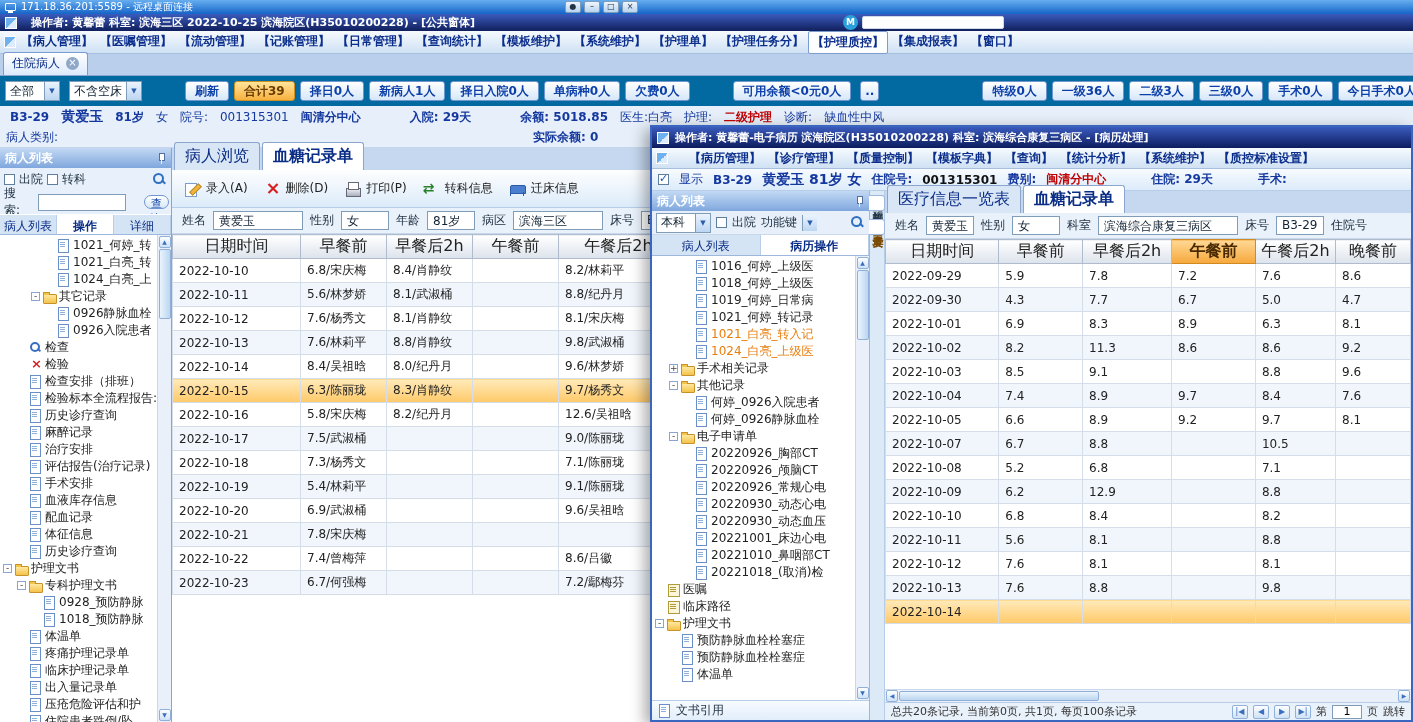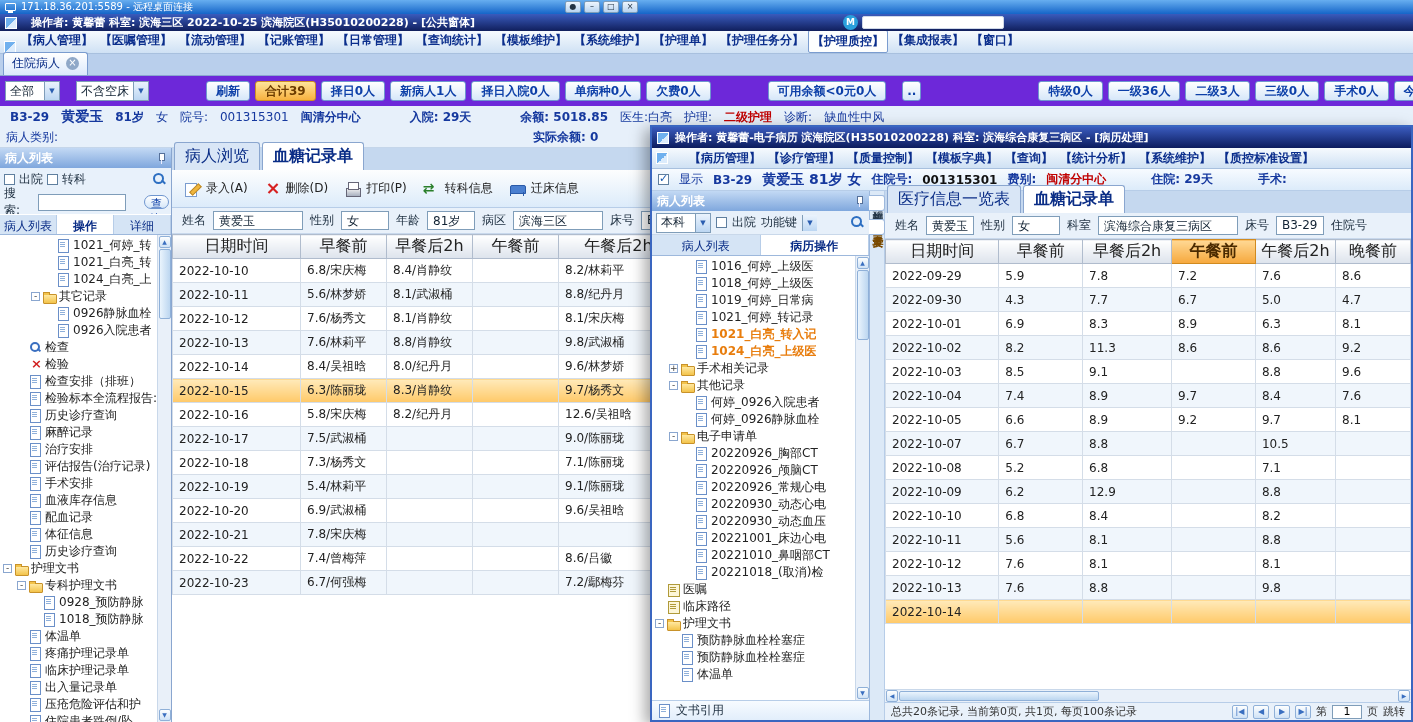--- a/index.html
+++ b/index.html
@@ -13,30 +13,30 @@
   .rdp-controls{position:absolute;left:565px;top:1px;display:flex;gap:3px}
   .rdp-btn{width:16px;height:12px;background:linear-gradient(#eef5fd,#b9d4f0);border:1px solid #7f9db9;border-radius:2px;color:#234;font-size:8px;line-height:10px;text-align:center}
 
   
   .main-window{position:absolute;left:0;top:14px;width:1413px;height:708px;display:flex;flex-direction:column;background:#e7f0fa;z-index:1}
   .titlebar{height:17px;background:linear-gradient(#3a5bbd,#101f5c);color:#fff;display:flex;align-items:center;gap:14px;padding:0 5px;font-size:11px;font-weight:bold;flex:none;position:relative}
   .app-icon{width:12px;height:12px;background:linear-gradient(135deg,#6fb0ee 55%,#dcecfc 55%);border:1px solid #fff;flex:none}
   .titlebar-right{position:absolute;left:843px;top:1px;display:flex;align-items:center;gap:4px}
   .logo-circle{width:15px;height:15px;border-radius:50%;background:#2aa0dc;color:#fff;font-size:9px;font-weight:bold;text-align:center;line-height:15px}
   .white-box{width:142px;height:13px;background:#fff;border-radius:2px;border:1px solid #cfd8e8}
-  .menubar{height:23px;background:linear-gradient(#f6fafe,#cfe1f4);border-bottom:1px solid #a8c0de;display:flex;align-items:flex-end;gap:2px;padding:0 4px;flex:none}
+  .menubar{height:23px;background:linear-gradient(#f6fafe,#cfe1f4);border-bottom:1px solid #a8c0de;display:flex;align-items:center;gap:2px;padding:0 4px;flex:none}
   .menu-items{display:flex;gap:1px}
   .menu-item{padding:2px 3px;color:#0b2e8c;font-weight:bold;font-size:12px;white-space:nowrap}
   .menu-item.active{background:#fdfefe;border:1px solid #7a9ccf;border-radius:2px}
   .doc-tabbar{height:22px;background:#b9cfec;display:flex;align-items:flex-end;padding-left:3px;border-bottom:1px solid #8aa6cf;flex:none}
   .doc-tab{background:linear-gradient(#ffffff,#dceafc);border:1px solid #7a9ccf;border-bottom:none;border-radius:3px 3px 0 0;padding:2px 8px 3px;color:#0a2d86;display:flex;gap:6px;align-items:center;font-size:12px}
   .tab-close{width:13px;height:13px;border-radius:50%;background:#8fa8c8;color:#fff;font-size:10px;line-height:12px;text-align:center}
 
   
-  .toolbar-row{height:30px;display:flex;align-items:center;gap:16px;padding:0 5px;background:#6d28d9;flex:none}
+  .toolbar-row{height:30px;display:flex;align-items:center;gap:9px;padding:0 5px;background:#0369a1;flex:none}
   .combo{display:flex;align-items:center;height:20px;background:#fff;border:1px solid #7f9db9}
   .combo-text{padding:0 4px;font-size:12px;min-width:38px;color:#123;white-space:nowrap}
   .combo-btn{width:15px;height:100%;background:linear-gradient(#eaf3fd,#bcd6f2);border-left:1px solid #7f9db9;color:#2a5db0;font-size:7px;display:flex;align-items:center;justify-content:center}
   .btn-group{display:flex;gap:5px}
   .tb-btn{height:20px;padding:1px 9px;background:linear-gradient(#ffffff,#d6e7f9);border:1px solid #6f96cf;border-radius:3px;color:#0c3fa8;font-weight:bold;font-size:12px;white-space:nowrap;font-family:inherit}
   .tb-btn.orange{background:linear-gradient(#ffe49a,#f7b13f);border-color:#cf9023;color:#6b3c00}
   .tb-btn.mini{padding:1px 4px}
   .g25{width:25px;flex:none}.g85{width:85px;flex:none}
 
   
@@ -67,21 +67,21 @@
   .mini-btn{height:14px;padding:0 6px;background:linear-gradient(#ffffff,#d6e7f9);border:1px solid #6f96cf;border-radius:8px;color:#0c3fa8;font-size:11px;font-family:Liberation Serif, serif}
   .side-tabs{height:21px;display:flex;background:#d5e4f5;border-top:1px solid #fff;border-bottom:1px solid #9db8dc;flex:none}
   .side-tab{flex:1;text-align:center;font-size:12px;color:#0a2d86;padding-top:3px;border-right:1px solid #b7cde8;white-space:nowrap;overflow:hidden}
   .side-tab.active{background:#fff;font-weight:bold}
 
   
   .tree{flex:1;position:relative;background:#fff;overflow:hidden;padding-top:2px}
   .tree-items{position:absolute;left:0;top:2px;right:14px;overflow:hidden}
   .tree-item{height:17px;display:flex;align-items:center;gap:3px;white-space:nowrap;overflow:hidden;color:#222}
   .tree-item.d0{padding-left:3px}.tree-item.d1{padding-left:17px}.tree-item.d2{padding-left:31px}.tree-item.d3{padding-left:45px}
-  .tree-item.orange .tlabel{color:#e87d0d;font-weight:bold}
+  .tree-item.orange .tlabel{color:#e87d0d;font-weight:normal}
   .tlabel{overflow:hidden;text-overflow:clip}
   .expander{width:9px;height:9px;flex:none;font-size:9px;line-height:7px;text-align:center;color: #444}
   .expander:not(:empty){border:1px solid #8aa6cf;background:#fff}
   .ticon{width:13px;height:13px;position:relative;flex:none}
   .document-icon::before{content:"";position:absolute;left:1px;top:0;width:9px;height:12px;background:#fff;border:1px solid #6a8fc8}
   .document-icon::after{content:"";position:absolute;left:3px;top:3px;width:5px;height:1px;background:#8fb0da;box-shadow:0 2px 0 #8fb0da,0 4px 0 #8fb0da}
   .folder-icon::before{content:"";position:absolute;left:0;top:4px;width:12px;height:8px;background:linear-gradient(#ffe8a0,#f3c34a);border:1px solid #c8922a;border-radius:1px}
   .folder-icon::after{content:"";position:absolute;left:0;top:2px;width:5px;height:2px;background:#f3c34a;border:1px solid #c8922a;border-bottom:none}
   .search-icon::before{content:"";position:absolute;left:1px;top:1px;width:6px;height:6px;border:2px solid #3a6fc0;border-radius:50%}
   .search-icon::after{content:"";position:absolute;left:8px;top:8px;width:4px;height:2px;background:#3a6fc0;transform:rotate(45deg)}

